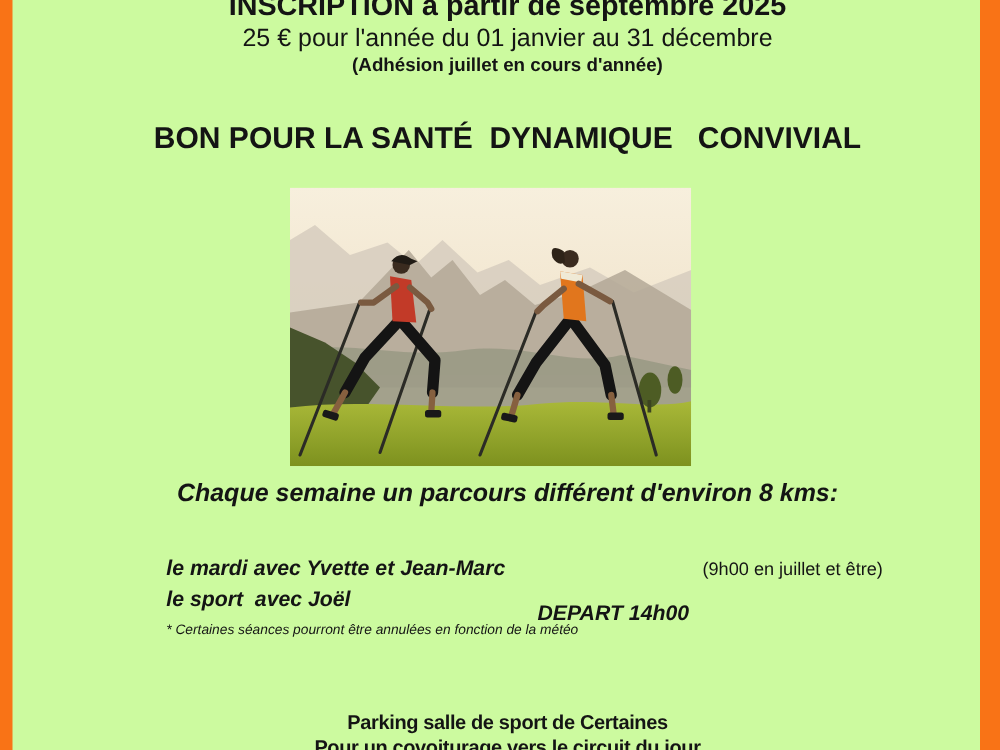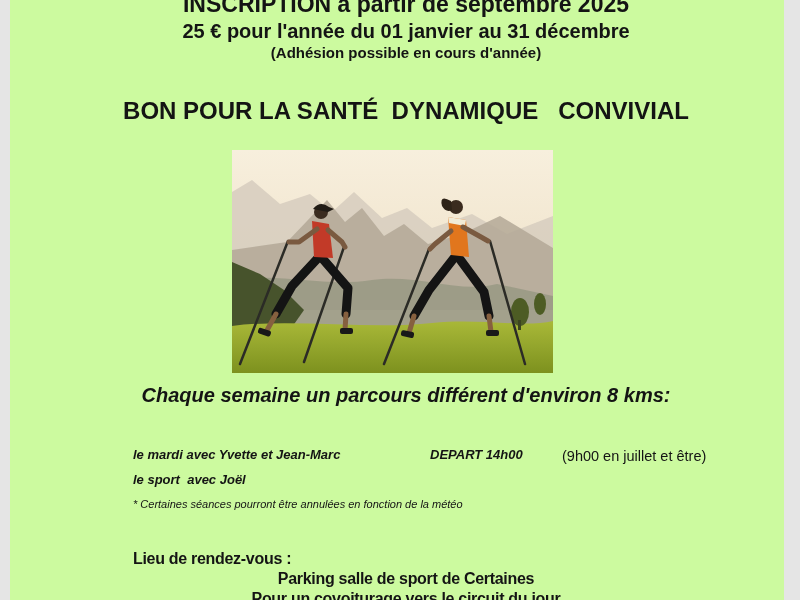--- a/index.html
+++ b/index.html
@@ -2,57 +2,57 @@
 <html style="--page_bg: #ccfa9f; --text: #141414; --photo_sky: #f4ead8; --photo_mountains: #b3a897; --photo_grass: #8da32a; --shirt_red: #c23a28; --shirt_orange: #e1761d;"><head>
 <meta charset="utf-8">
 <style>
   html,body{margin:0;padding:0;}
   body{
     width:800px;height:600px;overflow:hidden;
     background:#ffffff;
     font-family:"Liberation Sans","DejaVu Sans",sans-serif;
     color:var(--text,#141414);
   }
-  .canvas{position:relative;width:800px;height:600px;background:#e5e5e5;}
+  .canvas{position:relative;width:800px;height:600px;background:#f97316;}
   .page{
     position:absolute;left:10px;top:0;width:774px;height:600px;
     background:var(--page_bg,#ccfa9f);
     overflow:hidden;
   }
   .line{position:absolute;left:0;right:0;text-align:center;padding-left:18px;white-space:pre;}
   .abs{position:absolute;white-space:pre;}
   .title{top:-10px;font-weight:700;font-size:23px;line-height:28px;}
-  .price{top:18px;font-weight:700;font-size:20px;line-height:26px;}
+  .price{top:18px;font-weight:400;font-size:20px;line-height:26px;}
   .adhesion{top:43px;font-weight:700;font-size:15px;line-height:20px;}
   .slogan{top:96px;font-weight:700;font-size:24px;line-height:30px;}
   .photo-frame{position:absolute;left:222px;top:150px;width:321px;height:223px;overflow:hidden;}
   .photo-frame svg{display:block;}
   .weekly{top:383px;font-style:italic;font-weight:700;font-size:20px;line-height:24px;}
-  .sched{font-style:italic;font-weight:700;font-size:13px;line-height:25px;}
+  .sched{font-style:italic;font-weight:700;font-size:17px;line-height:25px;}
   .sched-label{left:123px;}
-  .sched-depart{left:420px;}
+  .sched-depart{left:420px;margin-top:36px;}
   .sched-note{left:552px;font-style:normal;font-weight:400;font-size:14.5px;line-height:25px;}
   .row1{top:442px;}
   .row2{top:467px;}
   .note-offset{top:444px;}
   .footnote{left:123px;top:495px;font-style:italic;font-weight:400;font-size:11px;line-height:19px;}
   .meet{font-weight:700;font-size:16px;line-height:20px;letter-spacing:-0.3px;}
   .meet-label{left:123px;top:549px;}
   .meet-line1{top:569px;}
   .meet-line2{top:589px;}
 </style>
 </head>
 <body>
 
 <div class="canvas">
   <div class="page">
 
     <div class="line title">INSCRIPTION à partir de septembre 2025</div>
     <div class="line price">25 € pour l'année du 01 janvier au 31 décembre</div>
-    <div class="line adhesion">(Adhésion possible en cours d'année)</div>
+    <div class="line adhesion">(Adhésion juillet en cours d'année)</div>
 
     <div class="line slogan">BON POUR LA SANTÉ  DYNAMIQUE   CONVIVIAL</div>
 
     <div class="photo-frame">
       <svg width="321" height="223" viewBox="0 0 321 223" xmlns="http://www.w3.org/2000/svg">
         <defs>
           <linearGradient id="sky" x1="0" y1="0" x2="0" y2="1">
             <stop offset="0" stop-color="#f7efdd"></stop>
             <stop offset="0.7" stop-color="#efe1c8"></stop>
             <stop offset="1" stop-color="#e9d8bd"></stop>
@@ -116,18 +116,17 @@
     <div class="line weekly">Chaque semaine un parcours différent d'environ 8 kms:</div>
 
     <div class="abs sched sched-label row1">le mardi avec Yvette et Jean-Marc</div>
     <div class="abs sched sched-depart row1">DEPART 14h00</div>
     <div class="abs sched-note note-offset">(9h00 en juillet et être)</div>
 
     <div class="abs sched sched-label row2">le sport  avec Joël</div>
 
     <div class="abs footnote">* Certaines séances pourront être annulées en fonction de la météo</div>
 
-    <div class="abs meet meet-label">Lieu de rendez-vous :</div>
     <div class="line meet meet-line1">Parking salle de sport de Certaines</div>
     <div class="line meet meet-line2">Pour un covoiturage vers le circuit du jour</div>
 
   </div>
 </div>
 
 </body></html>

